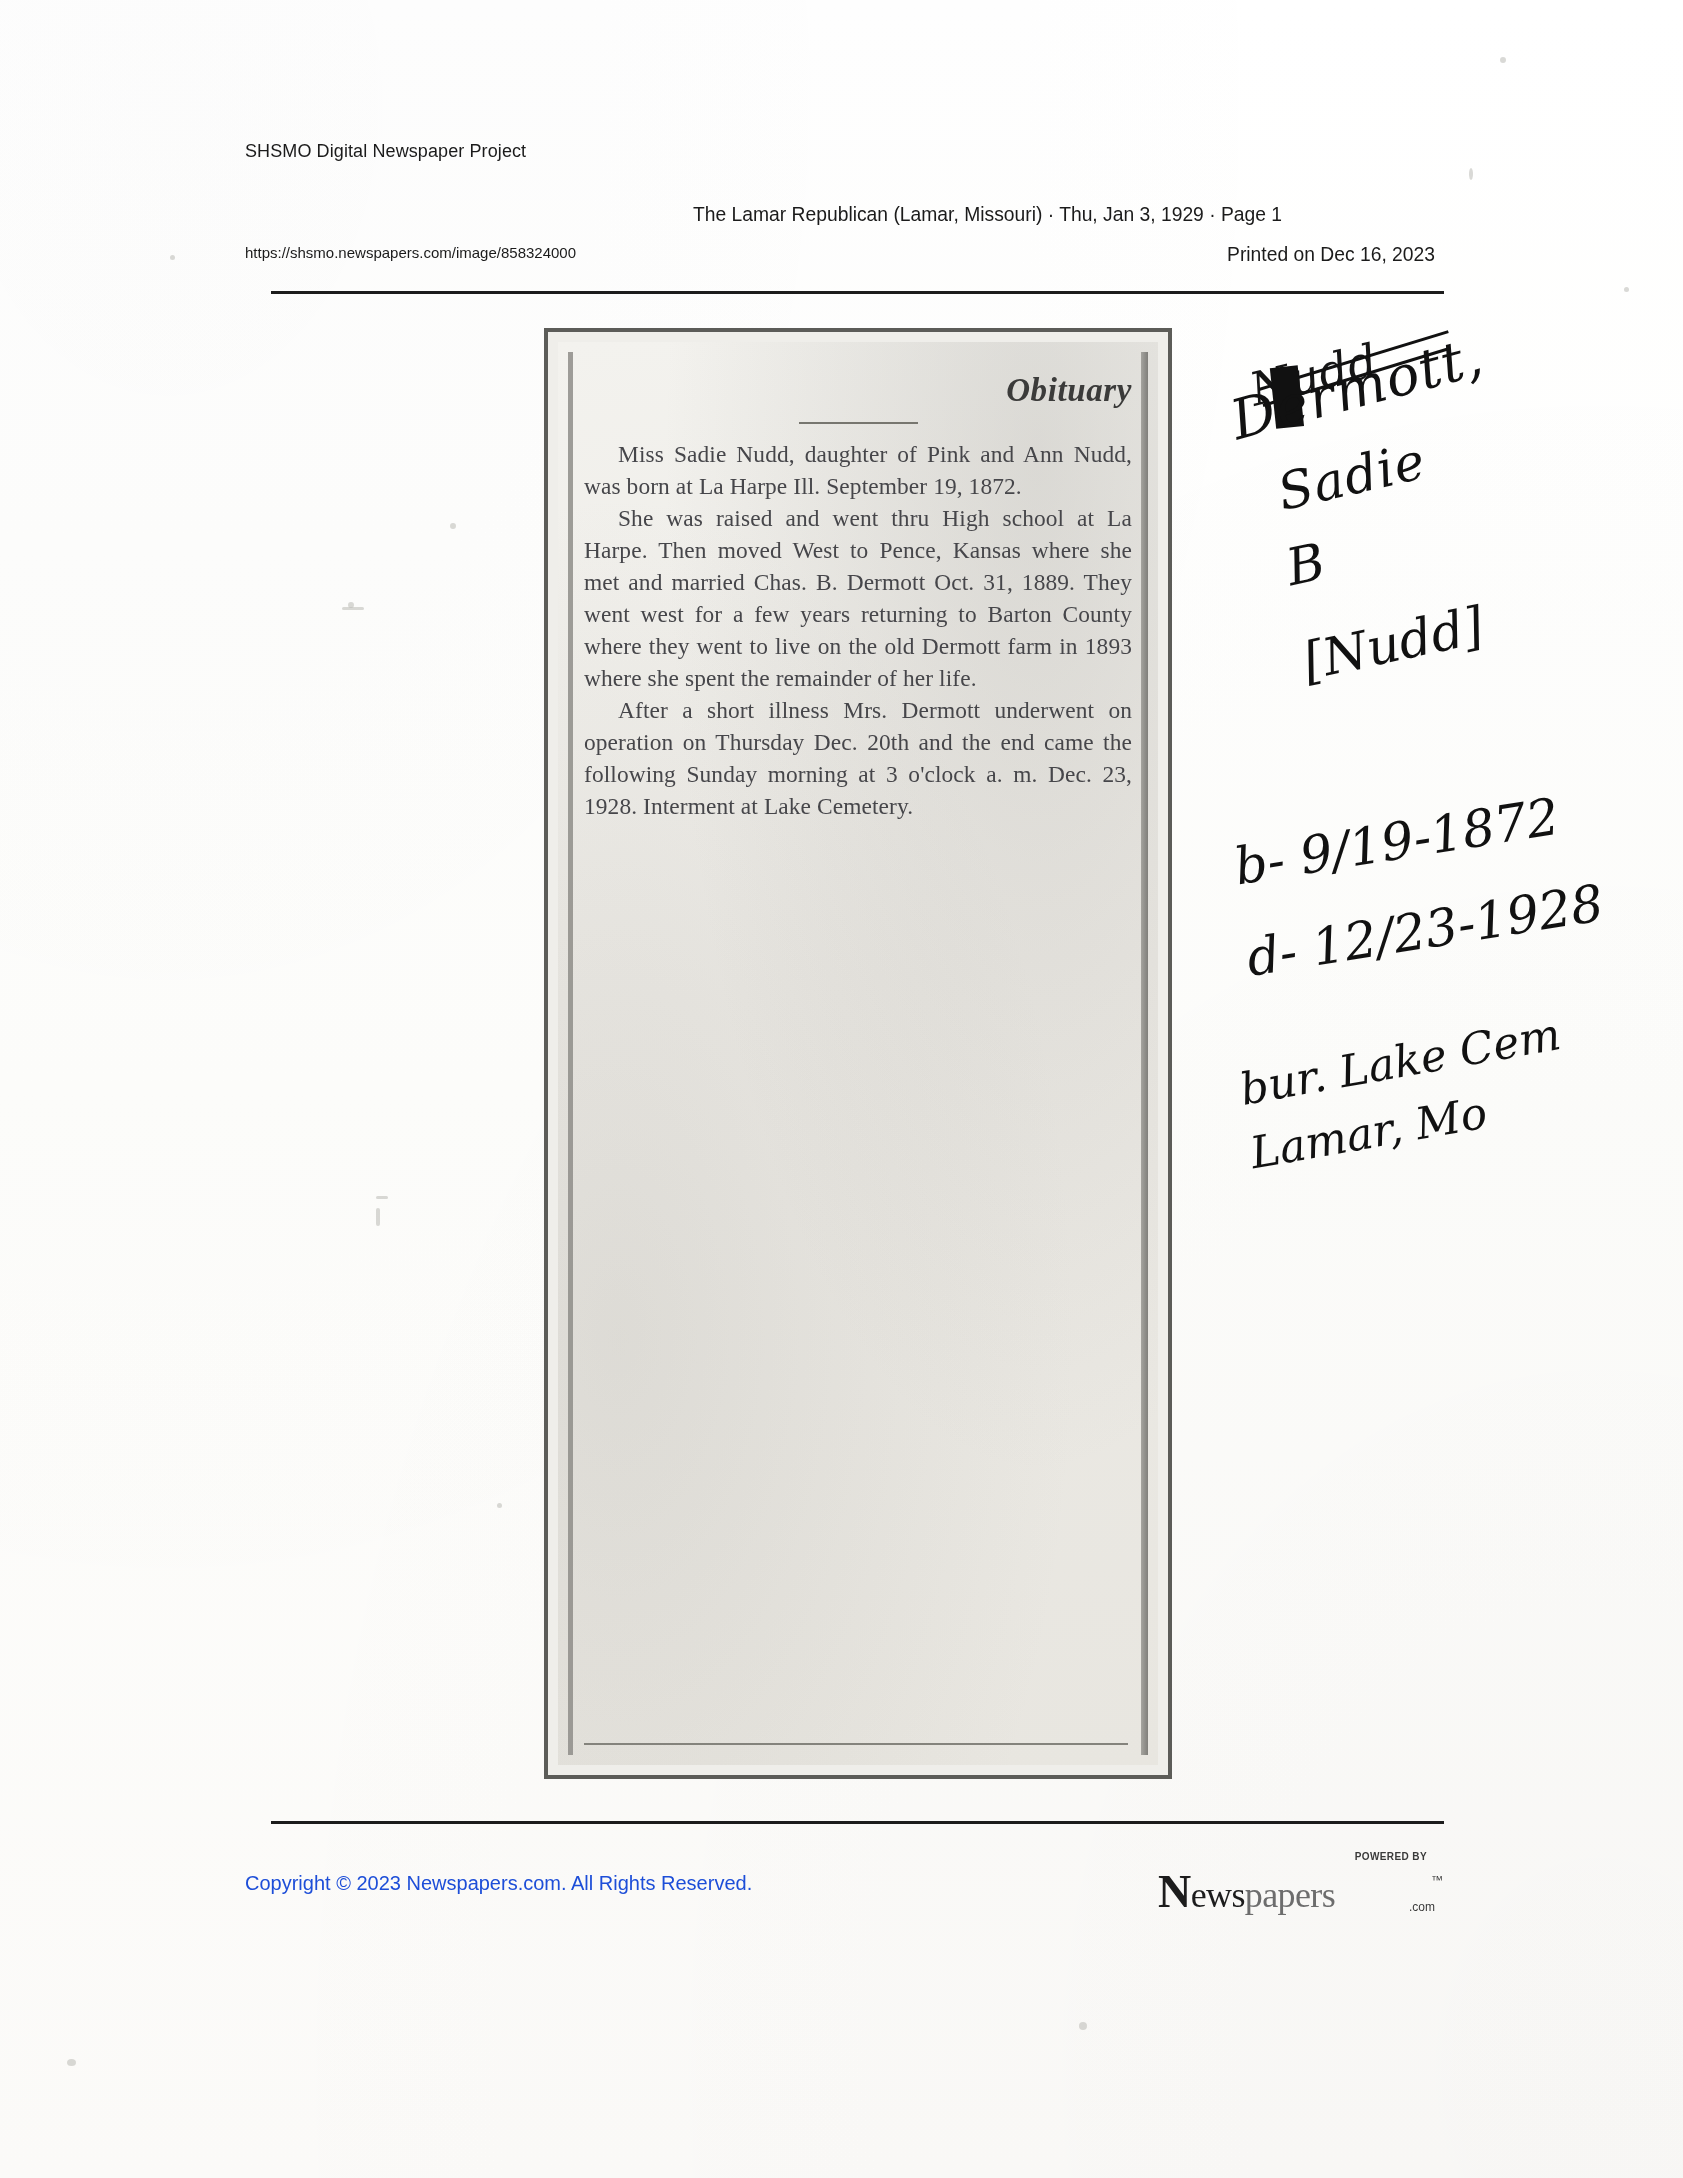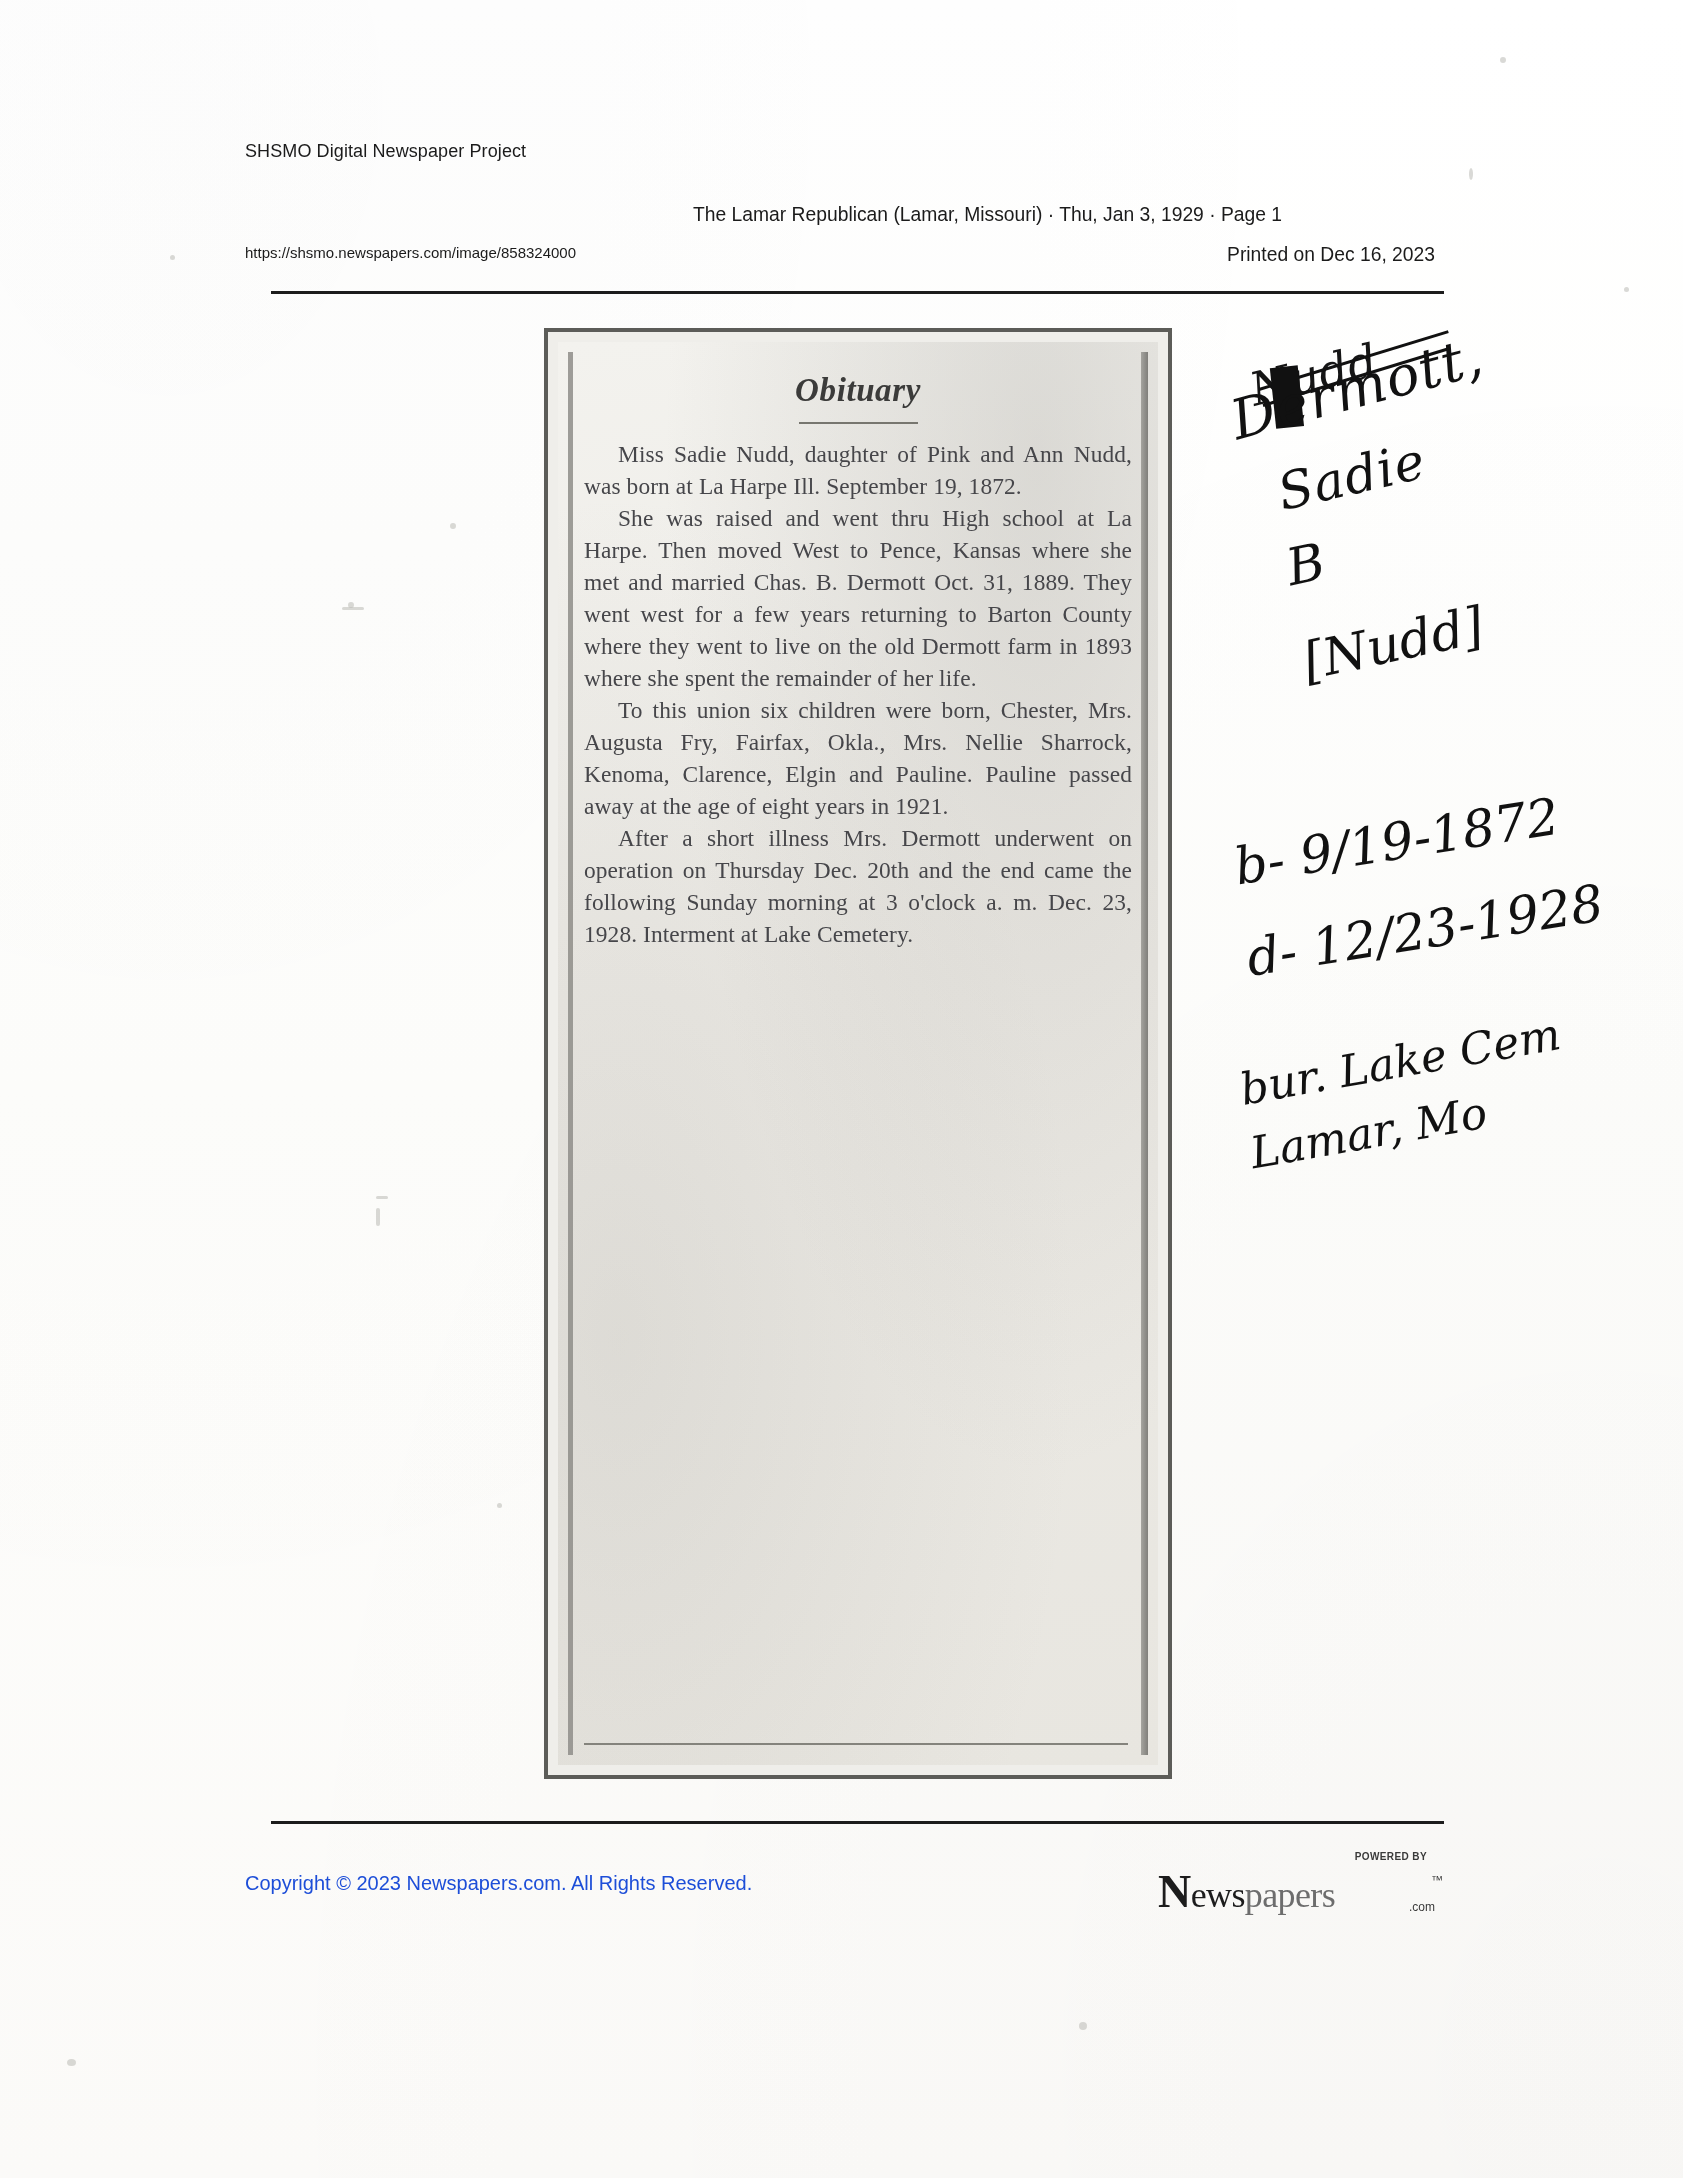--- a/index.html
+++ b/index.html
@@ -181,21 +181,21 @@
   }
   .clip-right-edge {
     position: absolute;
     right: 10px; top: 10px; bottom: 10px;
     width: 7px;
     background: linear-gradient(90deg,#9a9994,#6e6d69);
     opacity: .85;
   }
   .obit-heading {
     position: relative;
-    text-align: center;
+    text-align: right;
     font-family: "Liberation Serif", serif;
     font-style: italic;
     font-weight: bold;
     font-size: 33px;
     letter-spacing: 0.6px;
     color: #3b3b3a;
     margin: 12px 0 0 0;
   }
   .obit-rule {
     position: relative;
@@ -336,21 +336,20 @@
     <div class="clip-inner">
       <div class="clip-left-edge"></div>
       <div class="clip-right-edge"></div>
 
       <div class="obit-heading">Obituary</div>
       <div class="obit-rule"></div>
 
       <div class="obit-body">
         <p>Miss Sadie Nudd, daughter of Pink and Ann Nudd, was born at La Harpe Ill. September 19, 1872.</p>
         <p>She was raised and went thru High school at La Harpe. Then moved West to Pence, Kansas where she met and married Chas. B. Dermott Oct. 31, 1889. They went west for a few years returning to Barton County where they went to live on the old Dermott farm in 1893 where she spent the remainder of her life.</p>
-        <p>To this union six children were born, Chester, Mrs. Augusta Fry, Fairfax, Okla., Mrs. Nellie Sharrock, Kenoma, Clarence, Elgin and Pauline. Pauline passed away at the age of eight years in 1921.</p>
         <p>After a short illness Mrs. Dermott underwent on operation on Thursday Dec. 20th and the end came the following Sunday morning at 3 o'clock a. m. Dec. 23, 1928. Interment at Lake Cemetery.</p>
       </div>
       <div class="obit-bottom-rule"></div>
     </div>
   </div>
 
   <div class="hand hand-struck">Nudd</div>
   <div class="strike" style="left:1259px;top:388px;width:198px;transform:rotate(-17deg);"></div>
   <div class="strike" style="left:1263px;top:404px;width:194px;transform:rotate(-17deg);"></div>
   <div class="strike" style="left:1273px;top:368px;width:28px;height:61px;transform:rotate(-6deg);"></div>

